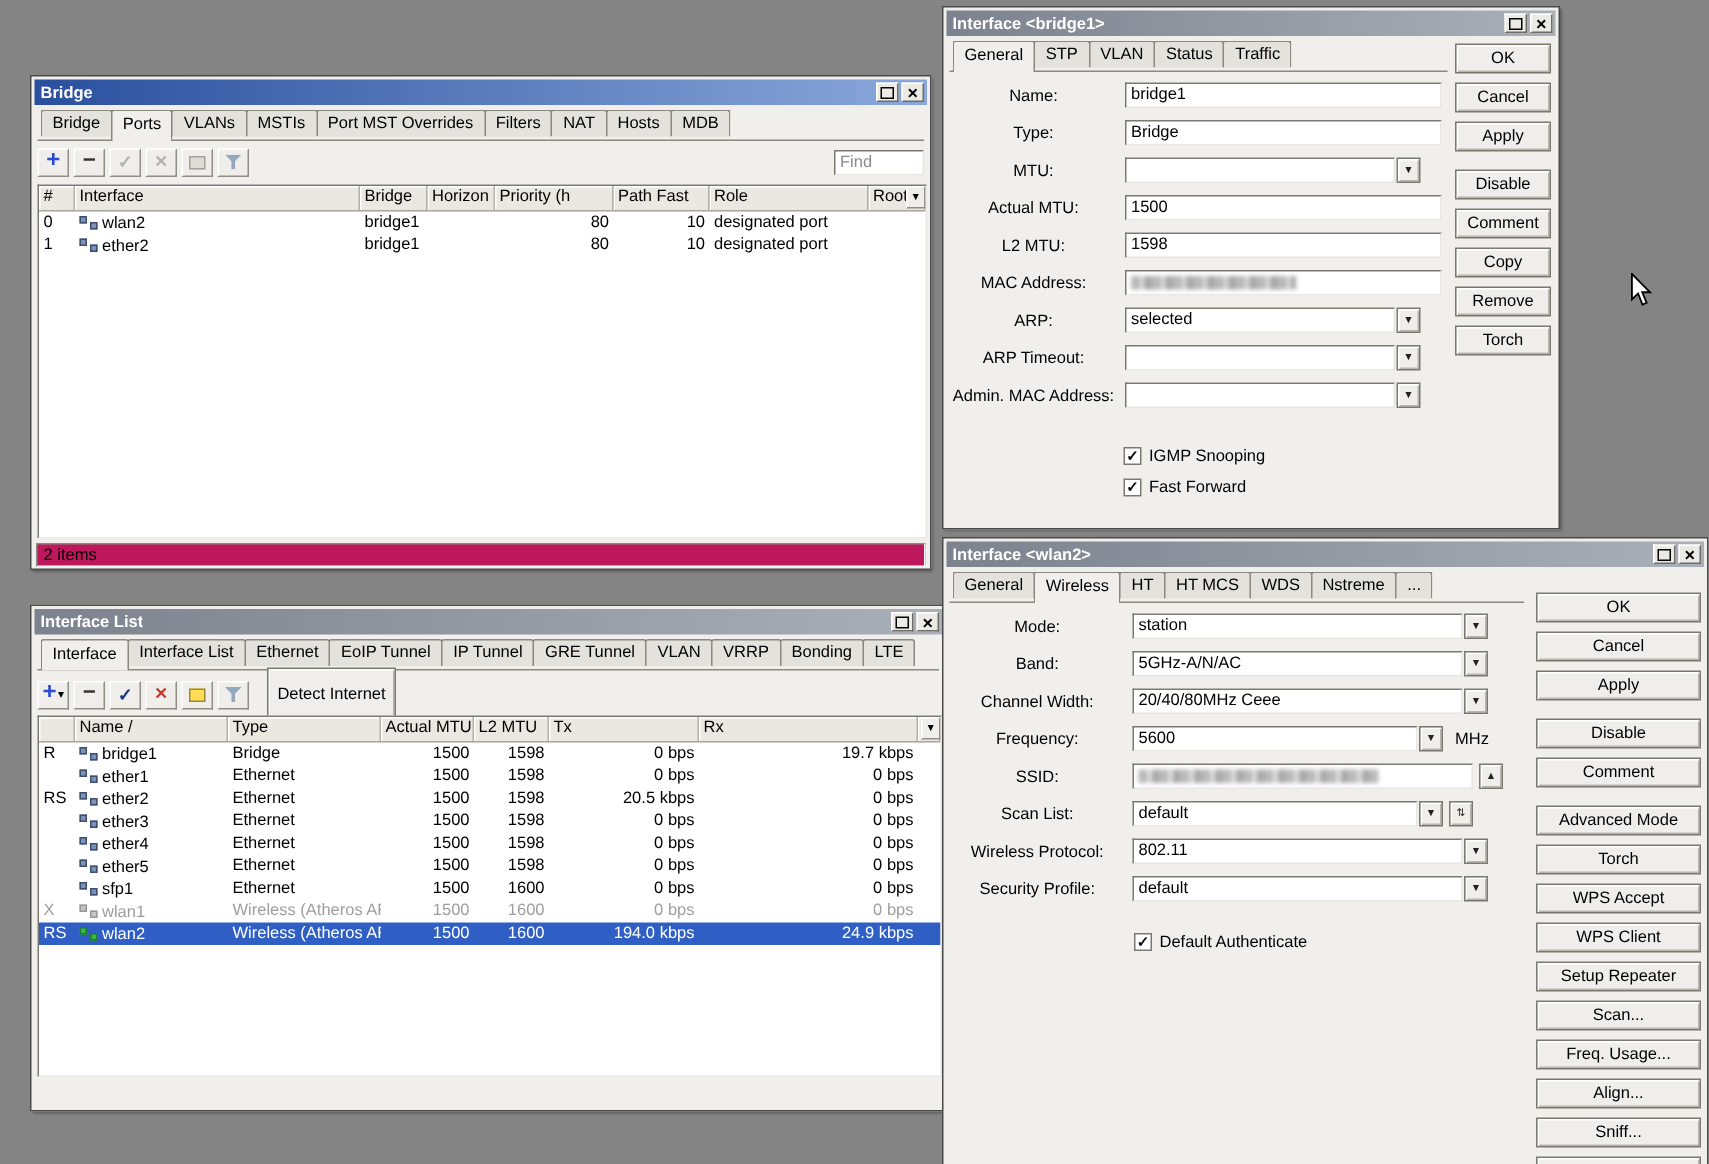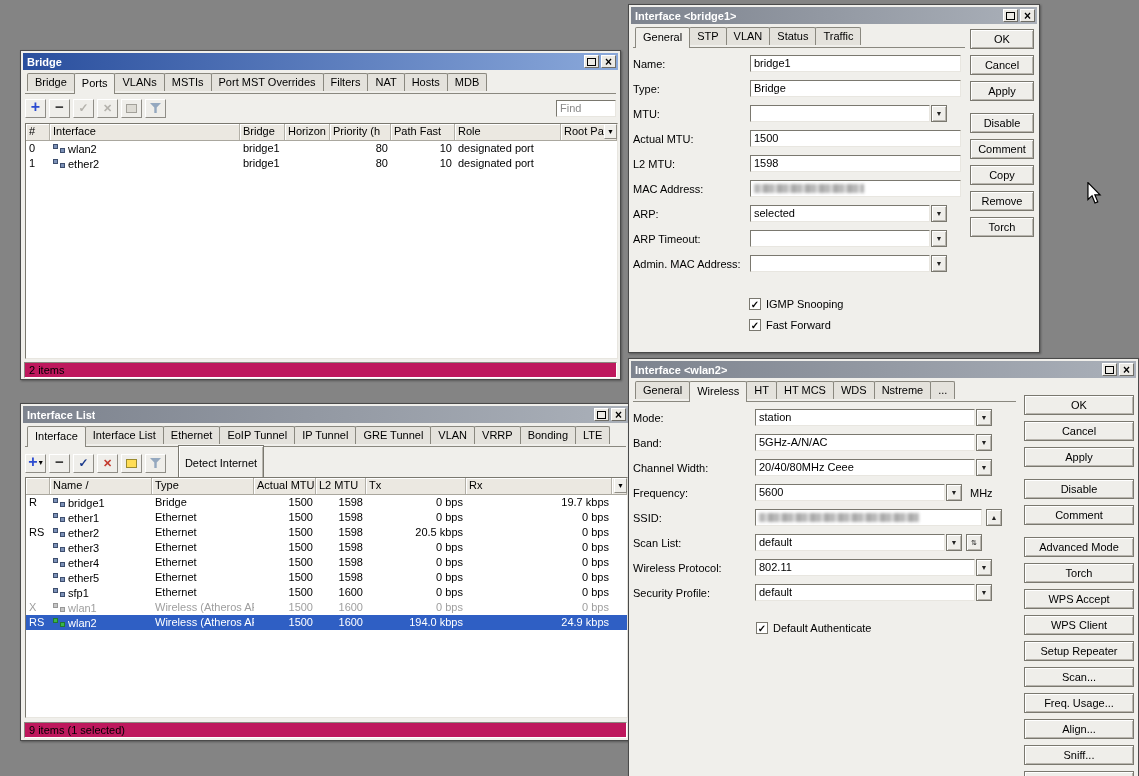--- a/index.html
+++ b/index.html
@@ -52,36 +52,36 @@
   .hc{flex:none;box-sizing:border-box;padding:1px 3px 0 3px;border-right:1px solid #b3b0a7;box-shadow:inset 1px 1px 0 #fff;overflow:hidden;white-space:nowrap;height:16px}
   .tc{flex:none;box-sizing:border-box;padding:0 3px;overflow:hidden;white-space:nowrap}
   .r{text-align:right}
   .trow{display:flex;height:15px;line-height:14px}
   .trow.sel{background:#2f5fc4;color:#fff}
   .trow.dis{color:#9e9e9e}
   .namec{display:flex;align-items:center}
   .sortbtn{position:absolute;top:0;right:0;width:13px;height:15px;background:#efeeea;border:1px solid;border-color:#fff #8f8d86 #8f8d86 #fff;font-size:7px;text-align:center;line-height:13px;box-sizing:border-box}
   .sortbtn::before{content:"▼"}
   
-  .bc1{width:24px}.bc2{width:190px}.bc3{width:45px}.bc4{width:45px}.bc5{width:61px}.bc6{width:64px}.bc7{width:106px}.bc8{width:57px;flex:1 1 auto}
+  .bc1{width:24px}.bc2{width:190px}.bc3{width:45px}.bc4{width:45px}.bc5{width:79px}.bc6{width:64px}.bc7{width:106px}.bc8{width:57px;flex:1 1 auto}
   
   .dc1{width:24px}.dc2{width:102px}.dc3{width:102px}.dc4{width:62px}.dc5{width:50px}.dc6{width:100px}.dc7{width:146px}.dc8{width:17px;flex:1 1 auto}
   
   .pic{width:12px;height:9px;display:inline-block;position:relative;margin-right:3px;flex:none}
   .pic::before,.pic::after{content:"";position:absolute;width:5px;height:5px;background:#7d92b8;border:1px solid #3d4e6e;box-sizing:border-box}
   .pic::before{left:0;top:0}
   .pic::after{right:0;bottom:0}
   .pic.wlan::before,.pic.wlan::after{background:#39b54a;border-color:#1f7a2d}
   .pic.gray::before,.pic.gray::after{background:#c6c6c6;border-color:#979797}
   
   .statusbar{position:absolute;left:3px;right:3px;height:16px;border:1px solid;border-color:#8a887f #fff #fff #8a887f;font-size:11px;line-height:15px;padding:0 4px;box-sizing:border-box;background:#be185d}
   
   .form{position:absolute;display:flex;flex-direction:column}
   .frow{display:flex;align-items:center;height:17px;margin-bottom:8px;flex:none}
-  .flabel{text-align:left;padding-right:5px;white-space:nowrap;flex:none}
+  .flabel{text-align:center;padding-right:5px;white-space:nowrap;flex:none}
   .field{height:17px;background:#fff;border:1px solid;border-color:#7a786f #e8e6e0 #e8e6e0 #7a786f;line-height:15px;padding:0 3px;box-sizing:border-box;overflow:hidden;white-space:nowrap;flex:none}
   .dropbtn{width:16px;height:17px;box-sizing:border-box;margin-left:1px;background:#efeeea;border:1px solid #7a786f;box-shadow:inset 1px 1px 0 #fff,inset -1px -1px 0 #b8b5ae;font-size:7px;line-height:15px;text-align:center;color:#222;flex:none}
   .gap4{margin-left:4px}
   .unit{margin-left:8px;flex:none}
   .redact{height:9px;width:110px;display:inline-block;margin-top:3px;background:repeating-linear-gradient(90deg,#b9b9b9 0 6px,#dcdcdc 6px 9px,#a9a9a9 9px 14px);filter:blur(1.5px)}
   .c-expand .redact{width:160px}
   .f-b1 .flabel{width:112px}
   .f-b1 .c-text{width:211px}
   .f-b1 .c-combo{width:180px}
   .f-w2 .flabel{width:117px}
@@ -465,21 +465,20 @@
           <div class="tc dc3">Wireless (Atheros AR9...</div>
           <div class="tc dc4 r">1500</div>
           <div class="tc dc5 r">1600</div>
           <div class="tc dc6 r">194.0 kbps</div>
           <div class="tc dc7 r">24.9 kbps</div>
           <div class="tc dc8"></div>
         </div>
       </div>
     <div class="sortbtn"></div>
   </div>
-  <div class="statusbar">9 items (1 selected)</div>
 </section>
 
 <section class="win" id="w-wlan2">
   <div class="titlebar inactive">
     <span class="ttext">Interface &lt;wlan2&gt;</span>
     <span class="tbtns">
       <span class="tbb">
           <span class="sq"></span>
         </span>
       <span class="tbb close"></span>

